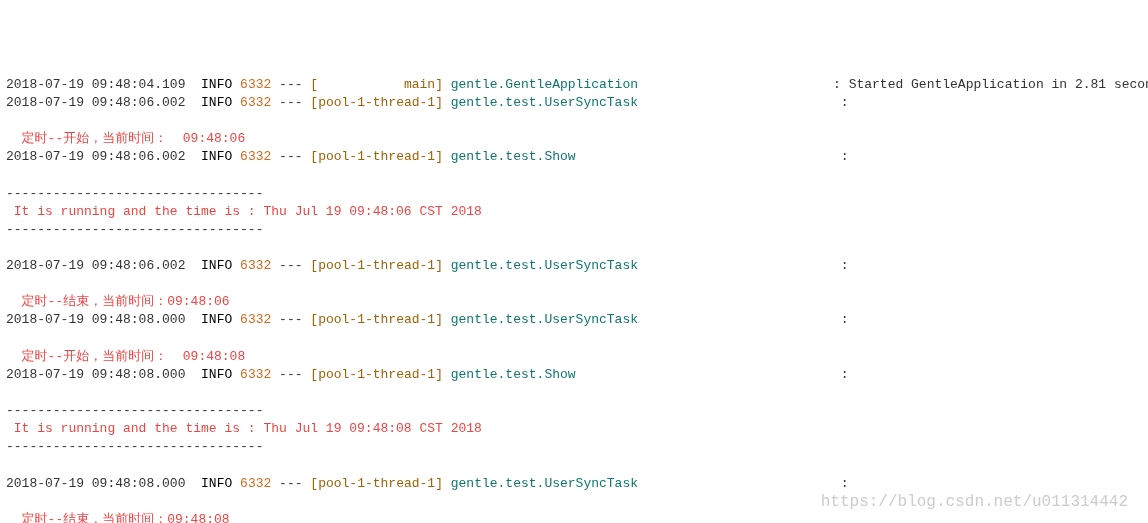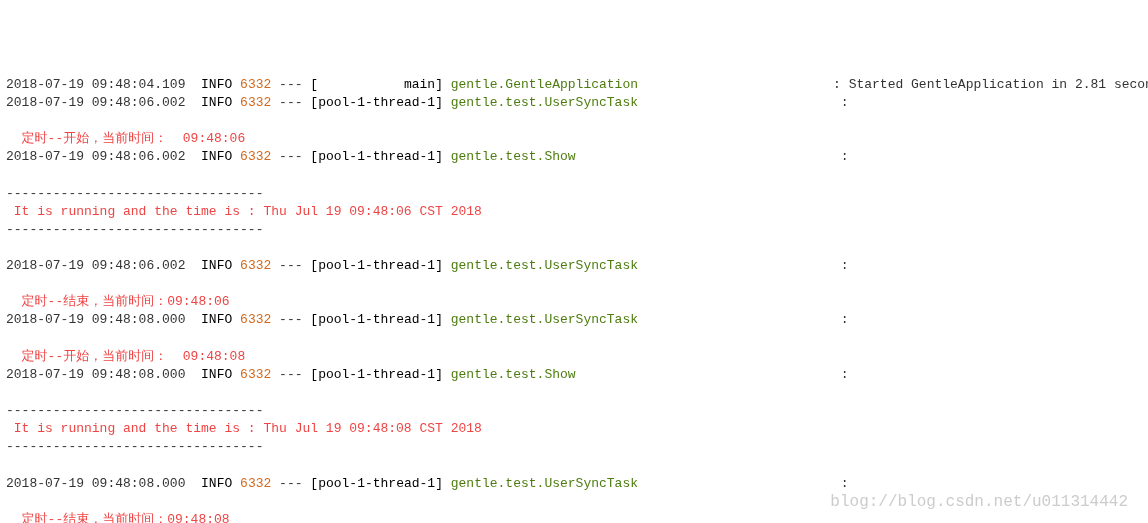--- a/index.html
+++ b/index.html
@@ -28,24 +28,24 @@
       color: #000000;
     }
     .pid {
       color: #d2691e;
       margin-top: 15px;
     }
     .dashes {
       color: #333333;
     }
     .thread {
-      color: #000000;
+      color: #a16207;
     }
     .logger {
-      color: #4d7c0f;
+      color: #0f766e;
     }
     .message {
       color: #333333;
     }
     .plain-text {
       color: #ef4444;
     }
     .separator {
       color: #333333;
     }
@@ -61,16 +61,16 @@
       font-family: "Courier New", monospace;
       pointer-events: none;
     }
   </style>
 </head>
 <body>
 
 
 
 <div id="console"><div class="log-line"><span class="timestamp">2018-07-19 09:48:04.109</span>  <span class="level-info">INFO</span> <span class="pid">6332</span> <span class="dashes">---</span> <span class="thread">[           main]</span> <span class="logger">gentle.GentleApplication</span><span>                         </span><span class="message">: Started GentleApplication in 2.81 seconds (JVM running for 3.65)</span></div><div class="log-line"><span class="timestamp">2018-07-19 09:48:06.002</span>  <span class="level-info">INFO</span> <span class="pid">6332</span> <span class="dashes">---</span> <span class="thread">[pool-1-thread-1]</span> <span class="logger">gentle.test.UserSyncTask</span><span>                          </span><span class="message">: </span></div><div class="blank-line"></div><div class="log-line plain-text">  定时--开始，当前时间：  09:48:06</div><div class="log-line"><span class="timestamp">2018-07-19 09:48:06.002</span>  <span class="level-info">INFO</span> <span class="pid">6332</span> <span class="dashes">---</span> <span class="thread">[pool-1-thread-1]</span> <span class="logger">gentle.test.Show</span><span>                                  </span><span class="message">: </span></div><div class="blank-line"></div><div class="log-line separator">---------------------------------</div><div class="log-line plain-text"> It is running and the time is : Thu Jul 19 09:48:06 CST 2018</div><div class="log-line separator">---------------------------------</div><div class="blank-line"></div><div class="log-line"><span class="timestamp">2018-07-19 09:48:06.002</span>  <span class="level-info">INFO</span> <span class="pid">6332</span> <span class="dashes">---</span> <span class="thread">[pool-1-thread-1]</span> <span class="logger">gentle.test.UserSyncTask</span><span>                          </span><span class="message">: </span></div><div class="blank-line"></div><div class="log-line plain-text">  定时--结束，当前时间：09:48:06</div><div class="log-line"><span class="timestamp">2018-07-19 09:48:08.000</span>  <span class="level-info">INFO</span> <span class="pid">6332</span> <span class="dashes">---</span> <span class="thread">[pool-1-thread-1]</span> <span class="logger">gentle.test.UserSyncTask</span><span>                          </span><span class="message">: </span></div><div class="blank-line"></div><div class="log-line plain-text">  定时--开始，当前时间：  09:48:08</div><div class="log-line"><span class="timestamp">2018-07-19 09:48:08.000</span>  <span class="level-info">INFO</span> <span class="pid">6332</span> <span class="dashes">---</span> <span class="thread">[pool-1-thread-1]</span> <span class="logger">gentle.test.Show</span><span>                                  </span><span class="message">: </span></div><div class="blank-line"></div><div class="log-line separator">---------------------------------</div><div class="log-line plain-text"> It is running and the time is : Thu Jul 19 09:48:08 CST 2018</div><div class="log-line separator">---------------------------------</div><div class="blank-line"></div><div class="log-line"><span class="timestamp">2018-07-19 09:48:08.000</span>  <span class="level-info">INFO</span> <span class="pid">6332</span> <span class="dashes">---</span> <span class="thread">[pool-1-thread-1]</span> <span class="logger">gentle.test.UserSyncTask</span><span>                          </span><span class="message">: </span></div><div class="blank-line"></div><div class="log-line plain-text">  定时--结束，当前时间：09:48:08</div></div>
-<div class="watermark">blog://blog.csdn.net/u011314442</div>
+<div class="watermark">https://blog.csdn.net/u011314442</div>
 
 
 
 
 </body></html>

